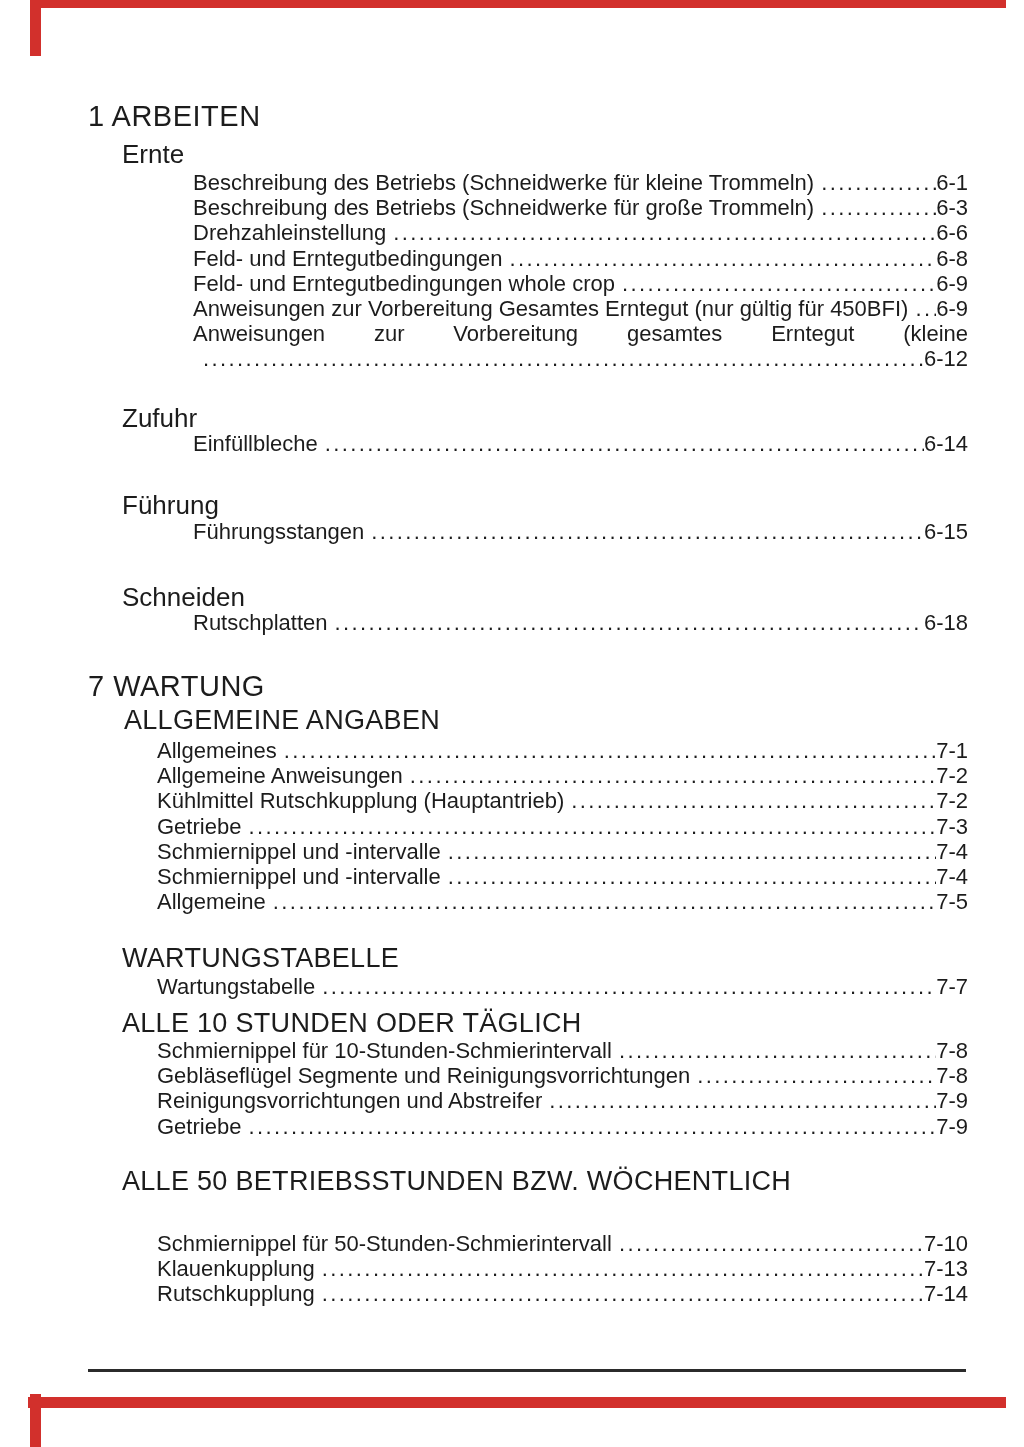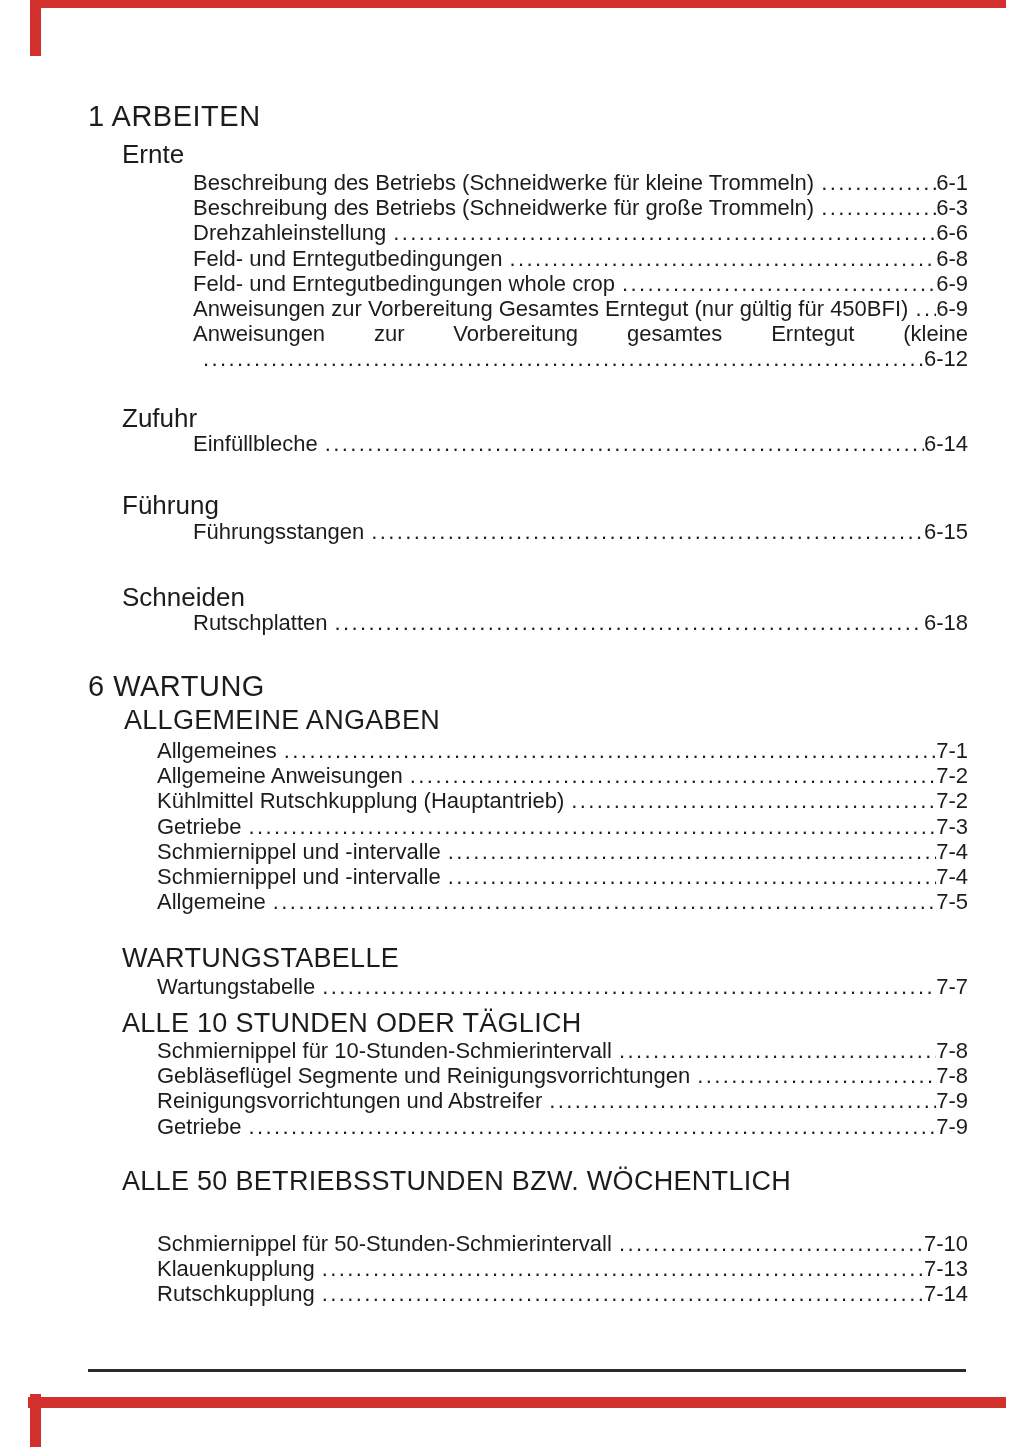--- a/index.html
+++ b/index.html
@@ -147,21 +147,21 @@
 
 <div class="h2" style="left:122px;top:583px;">Schneiden</div>
 <div class="entries" style="left:193px;top:610px;width:775px;">
   <div class="row">
     <span class="label">Rutschplatten</span>
     <span class="leader">............................................................................................................................................................................................................................</span>
     <span class="pnum">6-18</span>
   </div>
 </div>
 
-<div class="h1" style="left:88px;top:671px;">6 WARTUNG</div>
+<div class="h1" style="left:88px;top:671px;">7 WARTUNG</div>
 
 <div class="h2c" style="left:124px;top:706px;">ALLGEMEINE ANGABEN</div>
 <div class="entries" style="left:157px;top:738px;width:811px;">
   <div class="row">
     <span class="label">Allgemeines</span>
     <span class="leader">............................................................................................................................................................................................................................</span>
     <span class="pnum">7-1</span>
   </div>
   <div class="row">
     <span class="label">Allgemeine Anweisungen</span>

